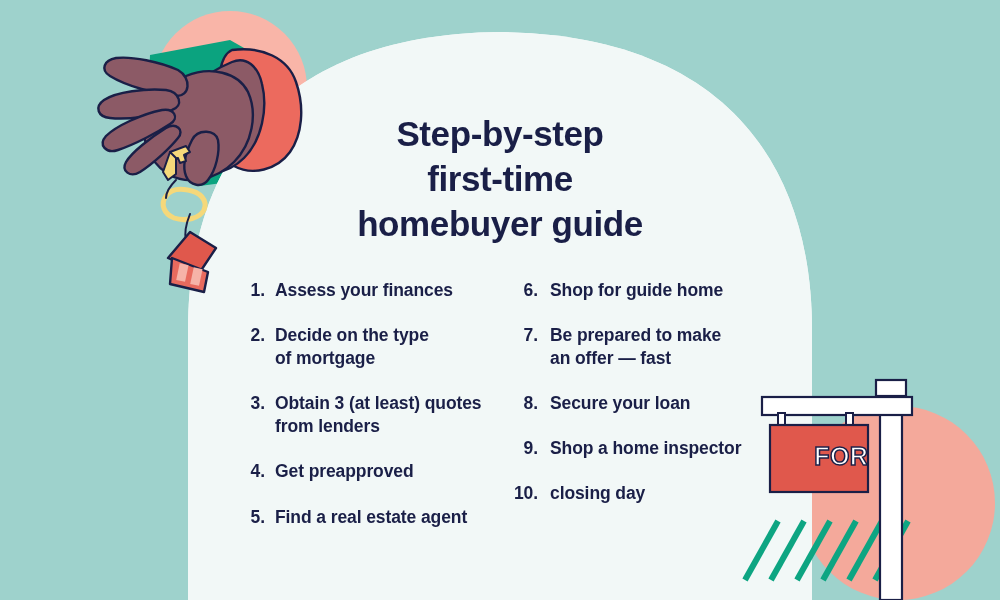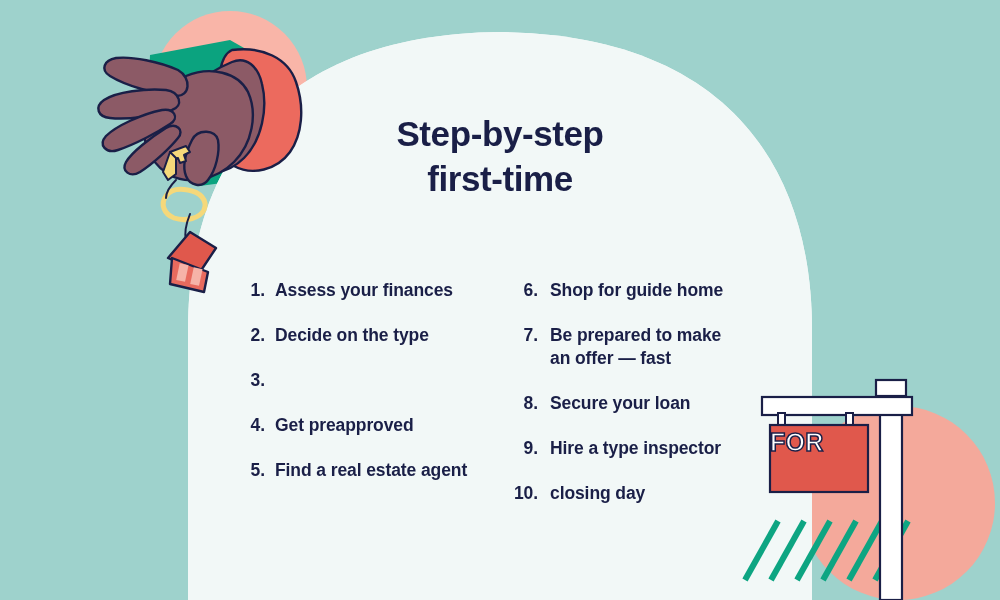--- a/index.html
+++ b/index.html
@@ -198,40 +198,46 @@
       </g>
 
     </g>
   </svg>
 
   <div class="content">
 
     <div id="title">
       <span class="tline">Step-by-step</span>
       <span class="tline">first-time</span>
+      <span class="tline">homebuyer guide</span>
     </div>
 
     <div class="list-col" id="col-left">
 
       <div class="list-item">
         <span class="num">1.</span>
         <span class="txt">
           <span class="ln">Assess your finances</span>
         </span>
       </div>
 
       <div class="list-item">
         <span class="num">2.</span>
         <span class="txt">
           <span class="ln">Decide on the type</span>
+          <span class="ln">of mortgage</span>
         </span>
       </div>
 
       <div class="list-item">
         <span class="num">3.</span>
+        <span class="txt">
+          <span class="ln">Obtain 3 (at least) quotes</span>
+          <span class="ln">from lenders</span>
+        </span>
       </div>
 
       <div class="list-item">
         <span class="num">4.</span>
         <span class="txt">
           <span class="ln">Get preapproved</span>
         </span>
       </div>
 
       <div class="list-item">
@@ -263,33 +269,33 @@
       <div class="list-item">
         <span class="num">8.</span>
         <span class="txt">
           <span class="ln">Secure your loan</span>
         </span>
       </div>
 
       <div class="list-item">
         <span class="num">9.</span>
         <span class="txt">
-          <span class="ln">Hire a type inspector</span>
+          <span class="ln">Shop a home inspector</span>
         </span>
       </div>
 
       <div class="list-item">
         <span class="num">10.</span>
         <span class="txt">
           <span class="ln">closing day</span>
         </span>
       </div>
 
     </div>
 
-    <div style="position:absolute; left:770px; top:429px; width:98px; text-align:left;
+    <div style="position:absolute; left:770px; top:443px; width:98px; text-align:right;
                 color:#ffffff; font-size:25px; font-weight:bold; line-height:1.05;
                 letter-spacing:0.3px; -webkit-text-stroke:1.5px #1a1f47;">
       <div>FOR</div>
     </div>
 
   </div>
 </div>
 
 </body></html>

